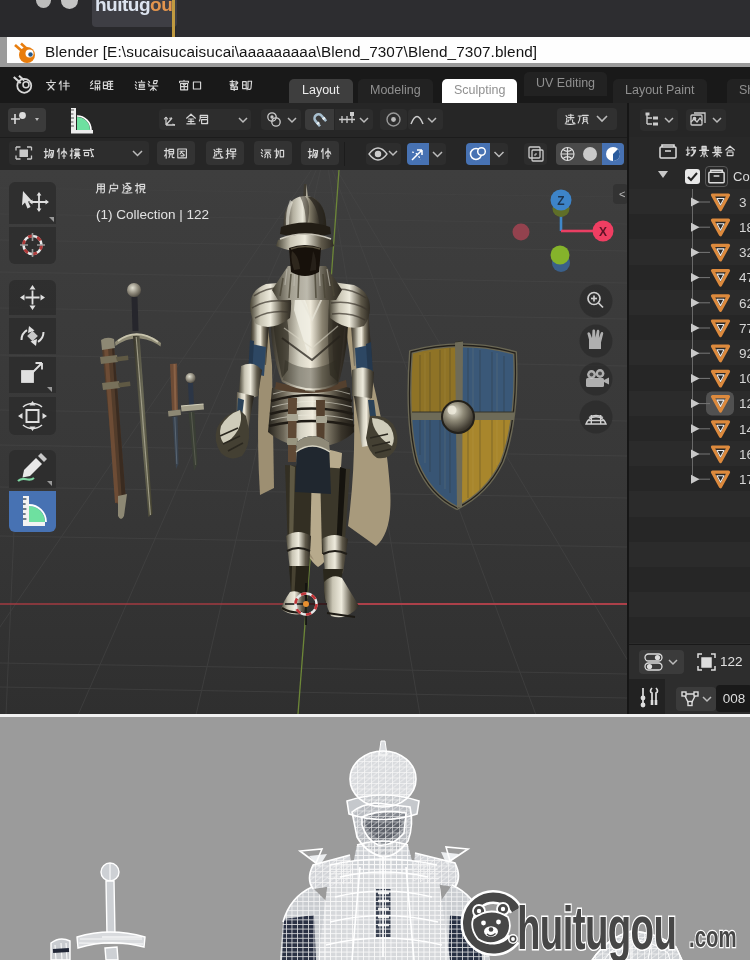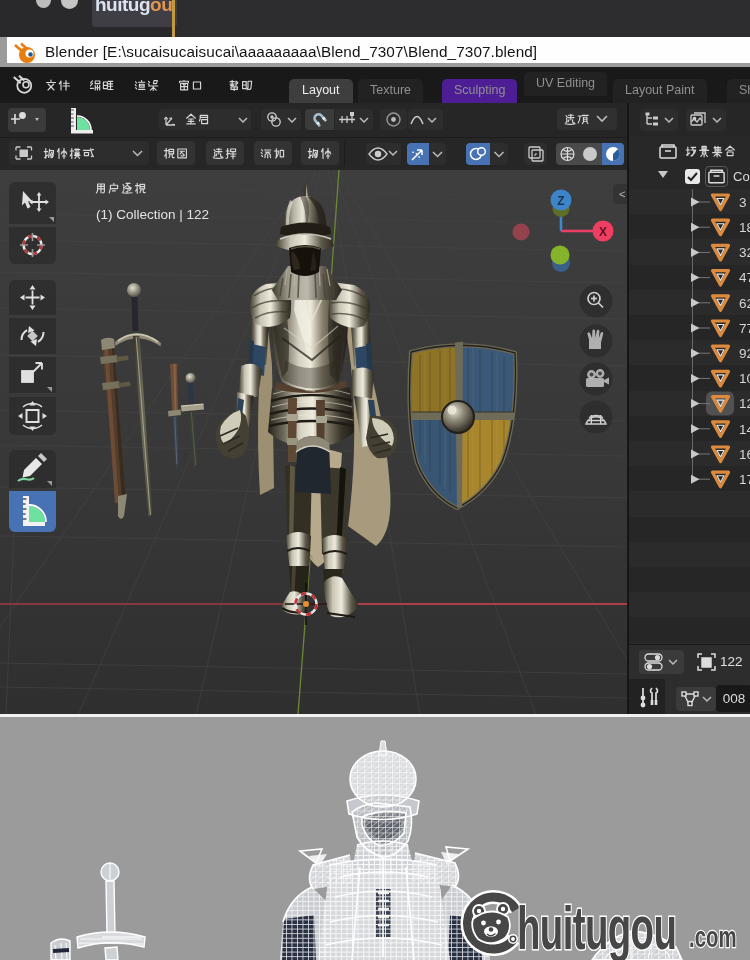--- a/index.html
+++ b/index.html
@@ -145,22 +145,22 @@
       </svg>
     <svg class="abs kt" style="left:178px;top:12px" width="26" height="12">
         <use href="#kChuang"></use>
         <use href="#kKou" x="13"></use>
       </svg>
     <svg class="abs kt" style="left:228px;top:12px" width="26" height="12">
         <use href="#kBang"></use>
         <use href="#kZhu" x="13"></use>
       </svg>
     <div class="abs" style="left:289px;top:12px;height:28px;background:#3e3e3e;border-radius:5px 5px 0 0;padding:4px 13px;font-size:12.5px;color:#eee">Layout</div>
-    <div class="abs" style="left:358px;top:12px;height:24px;background:#222;border-radius:5px 5px 0 0;padding:4px 12px;font-size:12.5px;color:#909090">Texture</div>
-    <div class="abs" style="left:442px;top:12px;height:24px;background:#4c1d95;border-radius:5px 5px 0 0;padding:4px 12px;font-size:12.5px;color:#909090">Sculpting</div>
+    <div class="abs" style="left:358px;top:12px;height:24px;background:#222;border-radius:5px 5px 0 0;padding:4px 12px;font-size:12.5px;color:#909090">Modeling</div>
+    <div class="abs" style="left:442px;top:12px;height:24px;background:#ffffff;border-radius:5px 5px 0 0;padding:4px 12px;font-size:12.5px;color:#909090">Sculpting</div>
     <div class="abs" style="left:524px;top:5px;height:24px;background:#222;border-radius:5px 5px 0 0;padding:4px 12px;font-size:12.5px;color:#909090">UV Editing</div>
     <div class="abs" style="left:613px;top:12px;height:24px;background:#222;border-radius:5px 5px 0 0;padding:4px 12px;font-size:12.5px;color:#909090">Layout Paint</div>
     <div class="abs" style="left:727px;top:12px;height:24px;background:#222;border-radius:5px 5px 0 0;padding:4px 12px;font-size:12.5px;color:#909090">Sh</div>
   </div>
 
   <div class="abs" id="header1" style="left:0;top:103px;width:627px;height:34px;background:#262626">
     <div class="abs" style="left:8px;top:5px;width:38px;height:24px;background:#3b3b3b;border-radius:4px">
       <svg width="38" height="24" viewBox="0 0 38 24">
           <g stroke="#ddd" fill="none" stroke-width="1.4">
       <path d="M7 6v10M3 11h9" stroke-width="1.6"></path>

